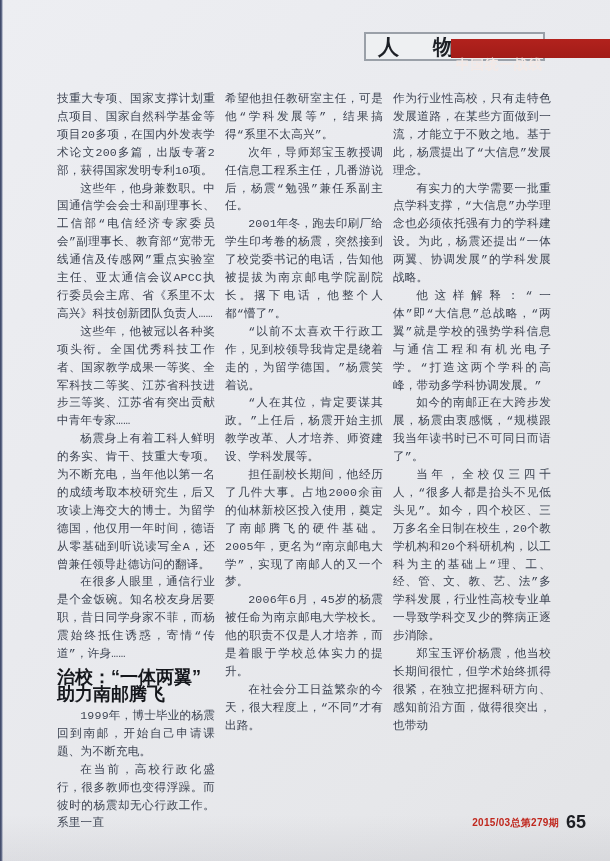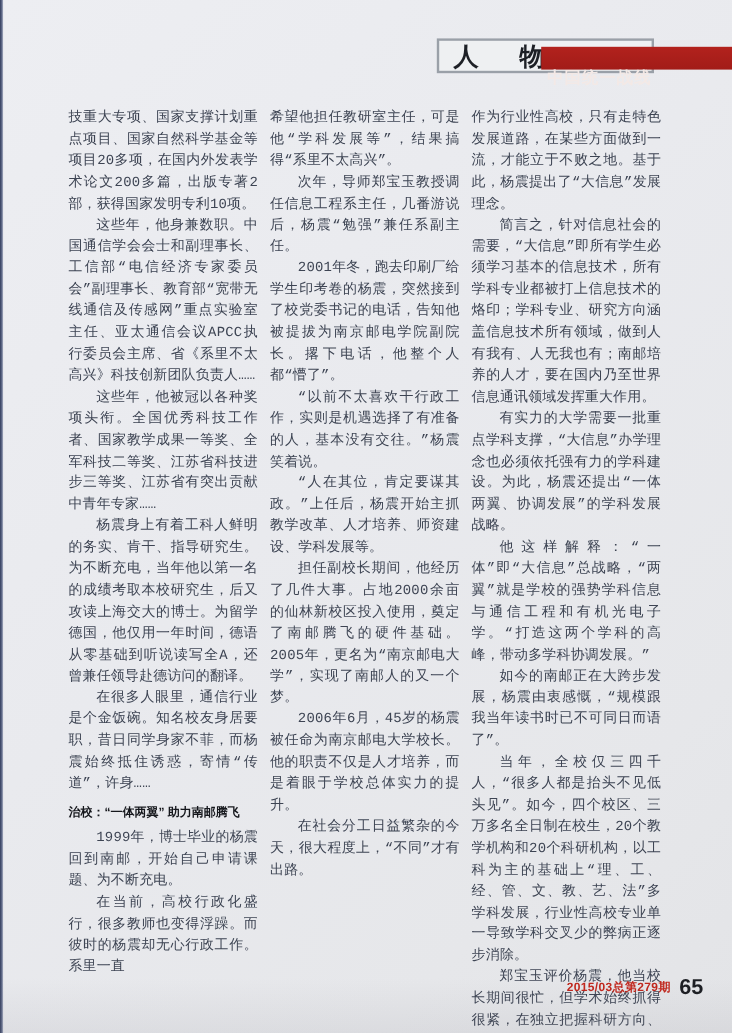--- a/index.html
+++ b/index.html
@@ -53,21 +53,21 @@
     color:#3d4453;
     text-align:justify;text-justify:inter-ideograph;
     text-indent:2em;
     letter-spacing:.2px;
     font-family:Liberation Mono, monospace;
   }
   .para.noind{text-indent:0;}
   .subhead{
     margin:6px 0 4px 0;
     font-family:"Liberation Sans","DejaVu Sans",sans-serif;
-    font-weight:bold;font-size:10px;line-height:17px;
+    font-weight:bold;font-size:18px;line-height:17px;
     color:#15171c;letter-spacing:0;
   }
   
   .footer{
     position:absolute;right:24px;top:812px;
     text-align:right;white-space:nowrap;
   }
   .footer-issue{
     font-family:"Liberation Sans","DejaVu Sans",sans-serif;
     font-weight:bold;font-size:10px;color:#c1261c;
@@ -89,41 +89,40 @@
   <div class="section-title">人物</div>
   <div class="ribbon"></div>
   <div class="ribbon-label">中国统一战线</div>
 
   <div class="columns">
 
     <div class="col">
       <p class="para noind">技重大专项、国家支撑计划重点项目、国家自然科学基金等项目20多项，在国内外发表学术论文200多篇，出版专著2部，获得国家发明专利10项。</p>
       <p class="para">这些年，他身兼数职。中国通信学会会士和副理事长、工信部“电信经济专家委员会”副理事长、教育部“宽带无线通信及传感网”重点实验室主任、亚太通信会议APCC执行委员会主席、省《系里不太高兴》科技创新团队负责人……</p>
       <p class="para">这些年，他被冠以各种奖项头衔。全国优秀科技工作者、国家教学成果一等奖、全军科技二等奖、江苏省科技进步三等奖、江苏省有突出贡献中青年专家……</p>
-      <p class="para">杨震身上有着工科人鲜明的务实、肯干、指导研究生。为不断充电，当年他以第一名的成绩考取本校研究生，后又攻读上海交大的博士。为留学德国，他仅用一年时间，德语从零基础到听说读写全A，还曾兼任领导赴德访问的翻译。</p>
+      <p class="para">杨震身上有着工科人鲜明的务实、肯干、技重大专项。为不断充电，当年他以第一名的成绩考取本校研究生，后又攻读上海交大的博士。为留学德国，他仅用一年时间，德语从零基础到听说读写全A，还曾兼任领导赴德访问的翻译。</p>
       <p class="para">在很多人眼里，通信行业是个金饭碗。知名校友身居要职，昔日同学身家不菲，而杨震始终抵住诱惑，寄情“传道”，许身……</p>
       <h3 class="subhead">治校：“一体两翼” 助力南邮腾飞</h3>
       <p class="para">1999年，博士毕业的杨震回到南邮，开始自己申请课题、为不断充电。</p>
       <p class="para">在当前，高校行政化盛行，很多教师也变得浮躁。而彼时的杨震却无心行政工作。系里一直</p>
     </div>
 
     <div class="col">
       <p class="para noind">希望他担任教研室主任，可是他“学科发展等”，结果搞得“系里不太高兴”。</p>
       <p class="para">次年，导师郑宝玉教授调任信息工程系主任，几番游说后，杨震“勉强”兼任系副主任。</p>
       <p class="para">2001年冬，跑去印刷厂给学生印考卷的杨震，突然接到了校党委书记的电话，告知他被提拔为南京邮电学院副院长。撂下电话，他整个人都“懵了”。</p>
-      <p class="para">“以前不太喜欢干行政工作，实则是机遇选择了有准备的人，基本没有交往。”杨震笑着说。</p>
+      <p class="para">“以前不太喜欢干行政工作，见到校领导我肯定是绕着走的，为留学德国。”杨震笑着说。</p>
       <p class="para">“人在其位，肯定要谋其政。”上任后，杨震开始主抓教学改革、人才培养、师资建设、学科发展等。</p>
       <p class="para">担任副校长期间，他经历了几件大事。占地2000余亩的仙林新校区投入使用，奠定了南邮腾飞的硬件基础。2005年，更名为“南京邮电大学”，实现了南邮人的又一个梦。</p>
       <p class="para">2006年6月，45岁的杨震被任命为南京邮电大学校长。他的职责不仅是人才培养，而是着眼于学校总体实力的提升。</p>
       <p class="para">在社会分工日益繁杂的今天，很大程度上，“不同”才有出路。</p>
     </div>
 
     <div class="col">
       <p class="para noind">作为行业性高校，只有走特色发展道路，在某些方面做到一流，才能立于不败之地。基于此，杨震提出了“大信息”发展理念。</p>
-      <p class="para">简言之，针对信息社会的需要，“大信息”即所有学生必须学习基本的信息技术，所有学科专业都被打上信息技术的烙印；学科专业、研究方向涵盖信息技术所有领域，做到人有我有、人无我也有；南邮培养的人才，要在国内乃至世界信息通讯领域发挥重大作用。</p>
       <p class="para">有实力的大学需要一批重点学科支撑，“大信息”办学理念也必须依托强有力的学科建设。为此，杨震还提出“一体两翼、协调发展”的学科发展战略。</p>
       <p class="para">他这样解释：“一体”即“大信息”总战略，“两翼”就是学校的强势学科信息与通信工程和有机光电子学。“打造这两个学科的高峰，带动多学科协调发展。”</p>
       <p class="para">如今的南邮正在大跨步发展，杨震由衷感慨，“规模跟我当年读书时已不可同日而语了”。</p>
       <p class="para">当年，全校仅三四千人，“很多人都是抬头不见低头见”。如今，四个校区、三万多名全日制在校生，20个教学机构和20个科研机构，以工科为主的基础上“理、工、经、管、文、教、艺、法”多学科发展，行业性高校专业单一导致学科交叉少的弊病正逐步消除。</p>
       <p class="para">郑宝玉评价杨震，他当校长期间很忙，但学术始终抓得很紧，在独立把握科研方向、感知前沿方面，做得很突出，也带动</p>
     </div>
 
   </div>
 
   <div class="footer">

